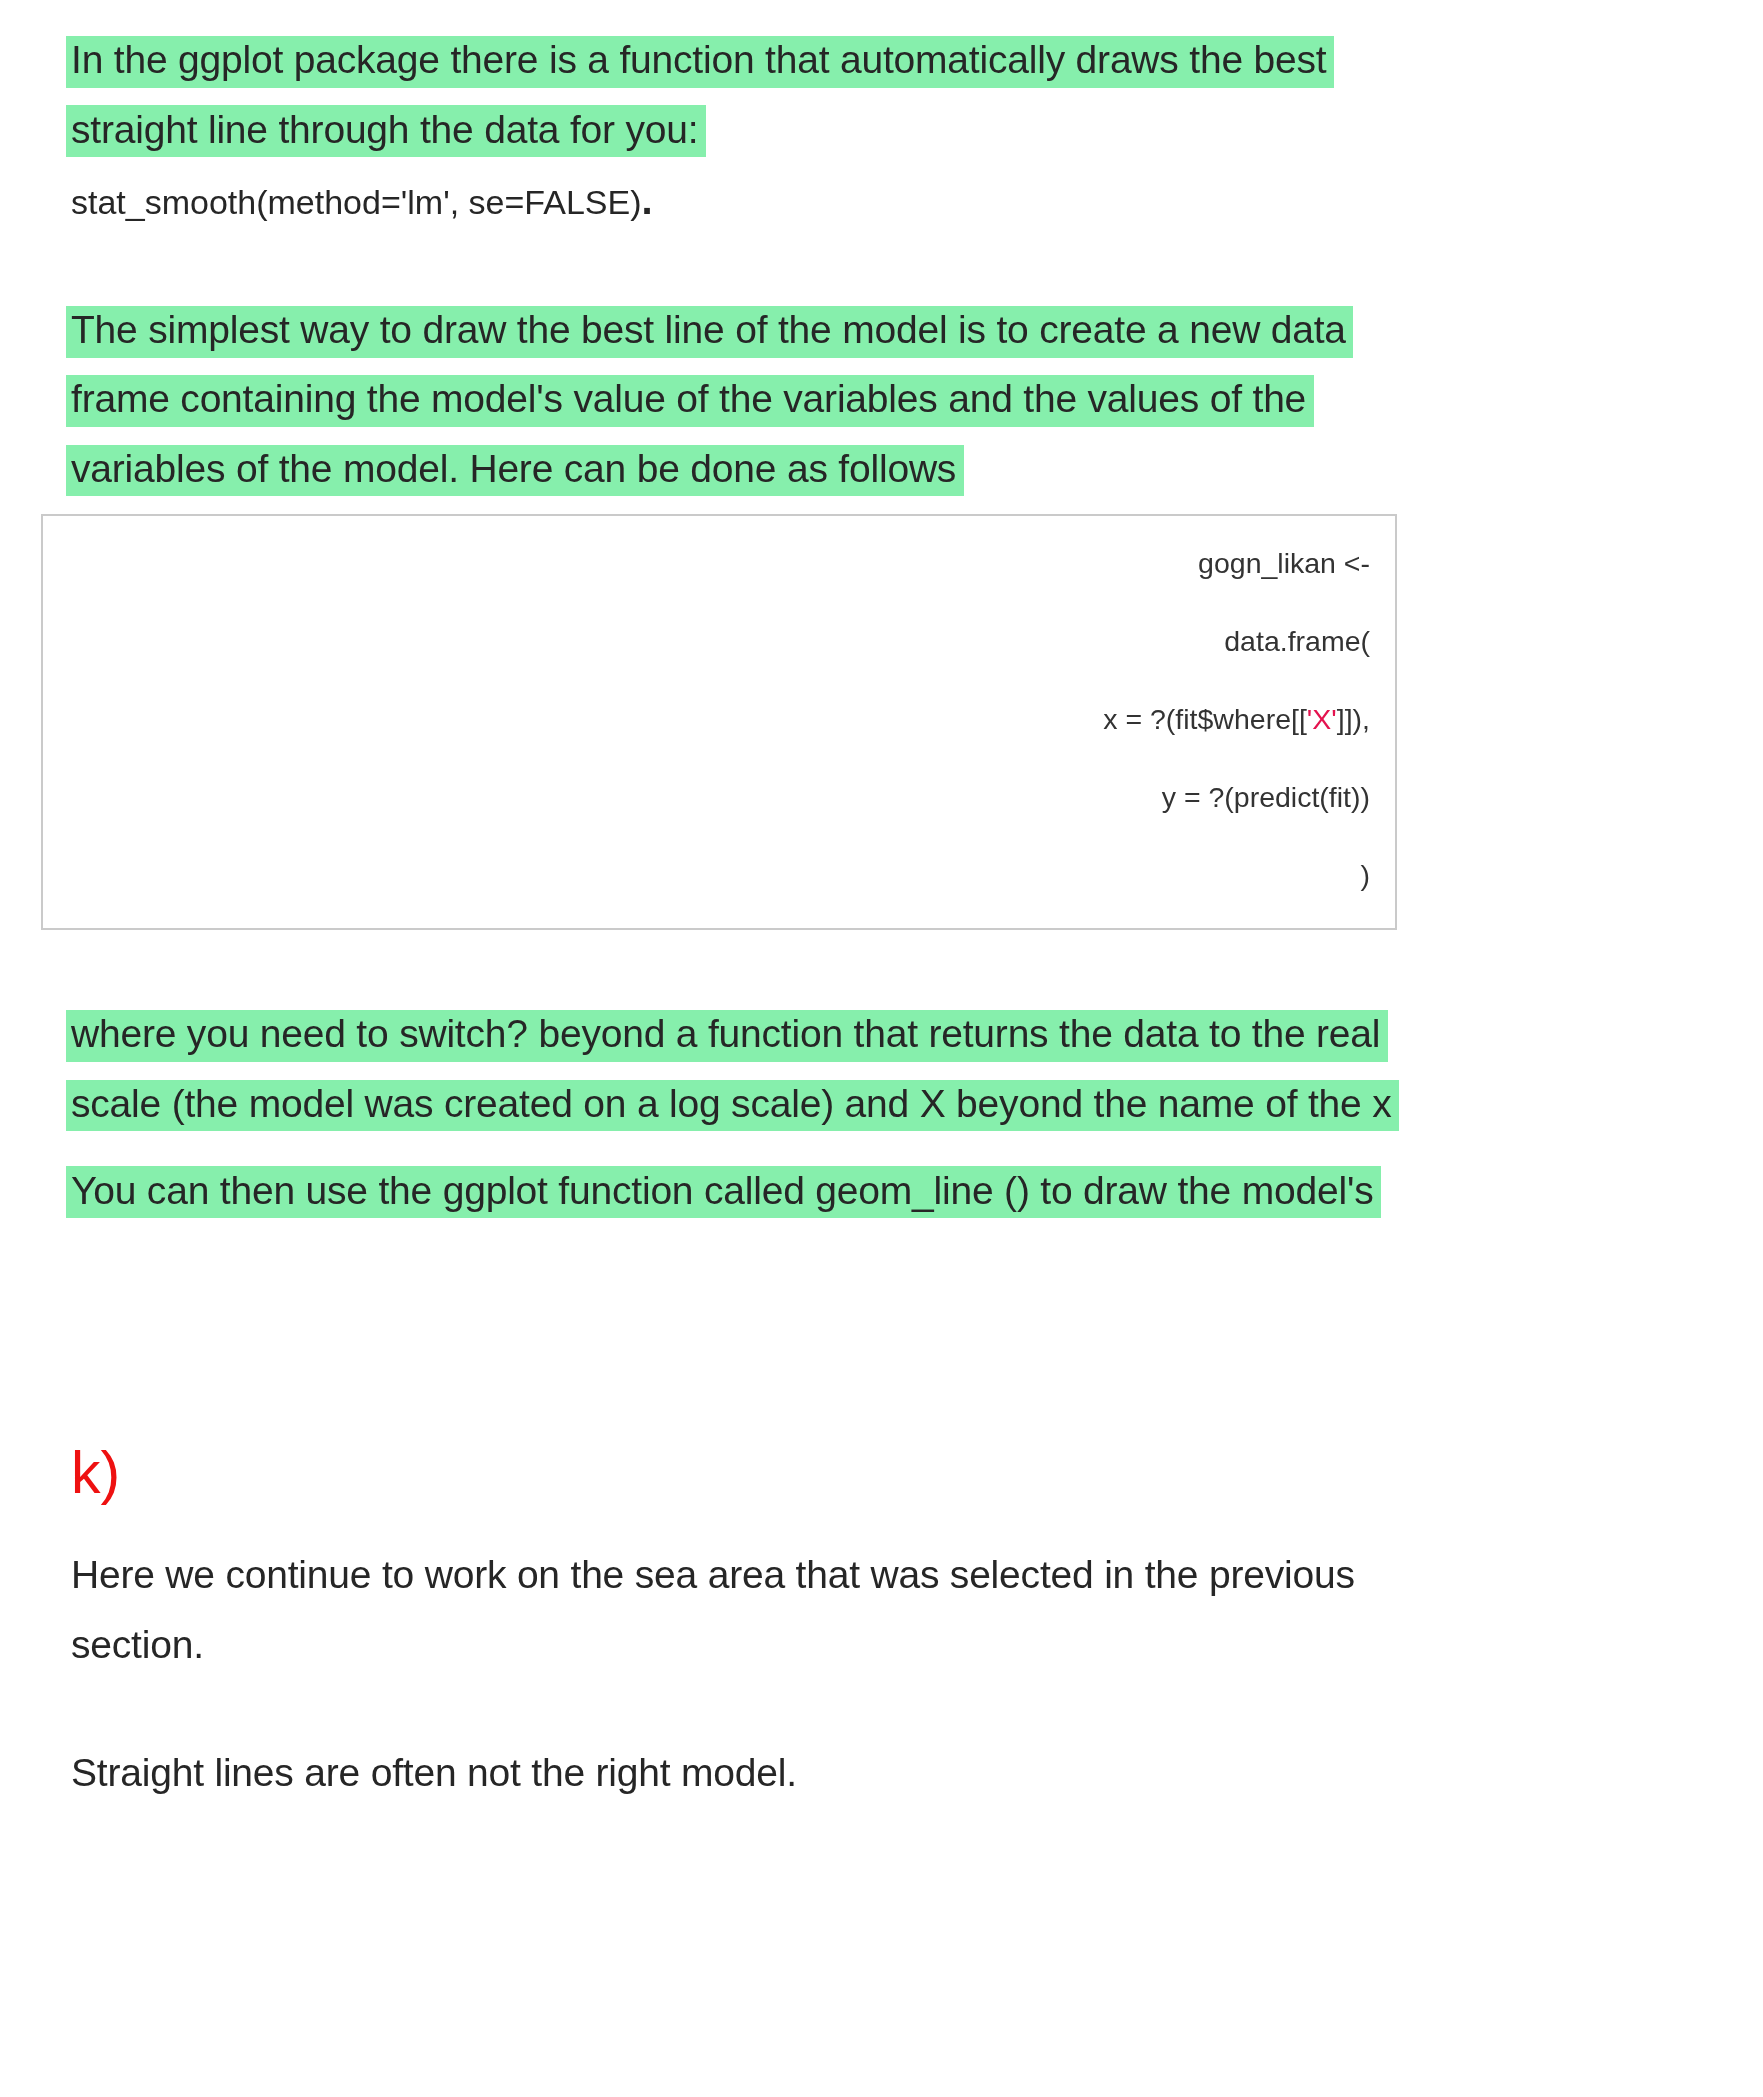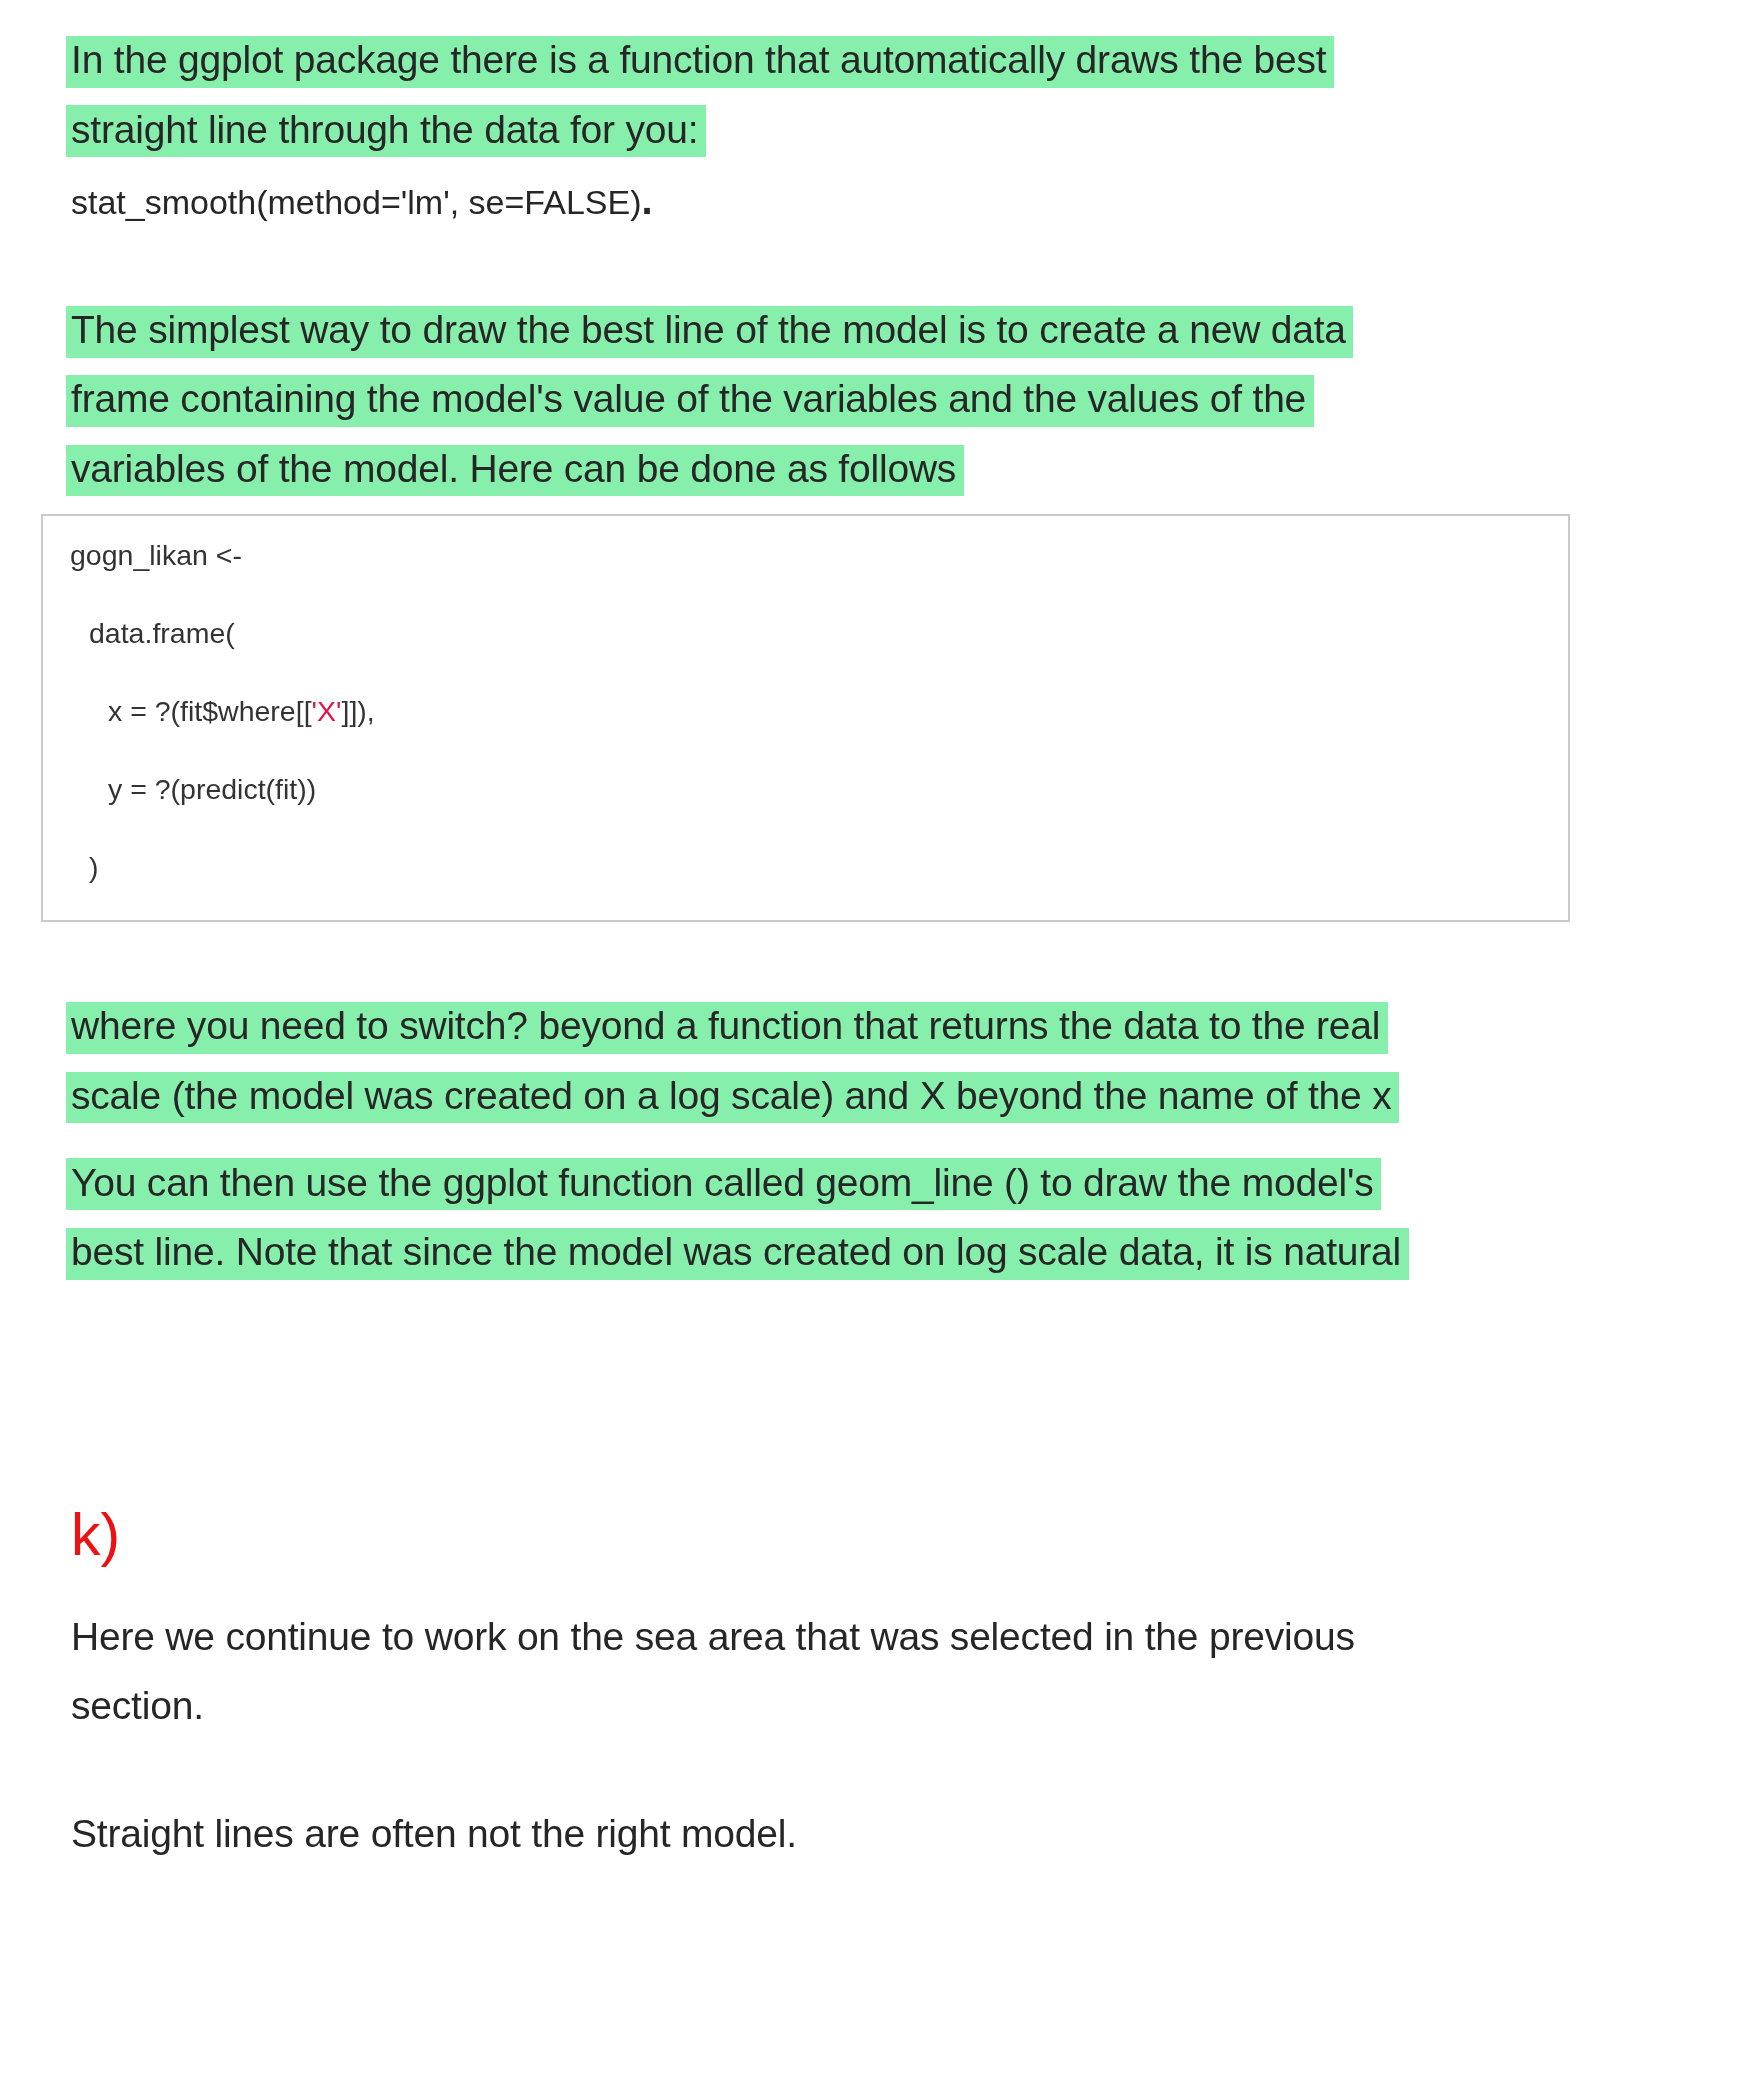--- a/index.html
+++ b/index.html
@@ -38,24 +38,25 @@
   #p2 { margin-top: 81px; }
   #p3 { margin-top: 80px; }
   #p4 { margin-top: 35px; }
   #p5 { margin-top: 43px; }
   #p6 { margin-top: 76px; }
 
   
   .code-box {
     box-sizing: border-box;
     margin: 11.3px 0 0 -25px;
-    width: 1529px;
+    width: 1356px;
     border: 2.5px solid #cacaca;
     background: #ffffff;
-    padding: 21px 25px 34px 27px;
+    padding: 29px 25px 34px 27px;
+    text-align: right;
   }
   .code-line {
     font-size: 28.5px;
     line-height: 1.3;
     margin: 0 0 41px 0;
     white-space: nowrap;
     color: #333333;
   }
   .code-line:last-child { margin-bottom: 0; }
   .ind1 { margin-left: 19px; }
@@ -99,21 +100,20 @@
       <div class="code-line ind1"><span>)</span></div>
     </div>
 
     <div id="p3" class="para">
       <div class="line"><span class="ln hl">where you need to switch? beyond a function that returns the data to the real</span></div>
       <div class="line"><span class="ln hl">scale (the model was created on a log scale) and X beyond the name of the x</span></div>
     </div>
 
     <div id="p4" class="para">
       <div class="line"><span class="ln hl">You can then use the ggplot function called geom_line () to draw the model's</span></div>
-      <div class="line"><span class="ln hl">best line. Note that since the model was created on log scale data, it is natural</span></div>
     </div>
 
     <div class="k-heading">k)</div>
 
     <div id="p5" class="para">
       <div class="line"><span class="ln">Here we continue to work on the sea area that was selected in the previous</span></div>
       <div class="line"><span class="ln">section.</span></div>
     </div>
 
     <div id="p6" class="para">

